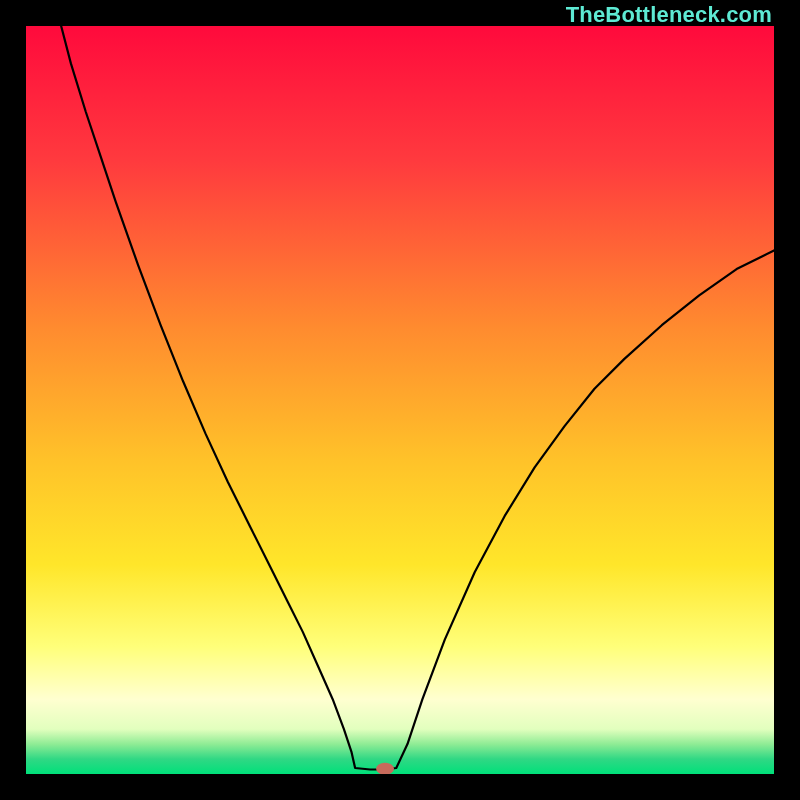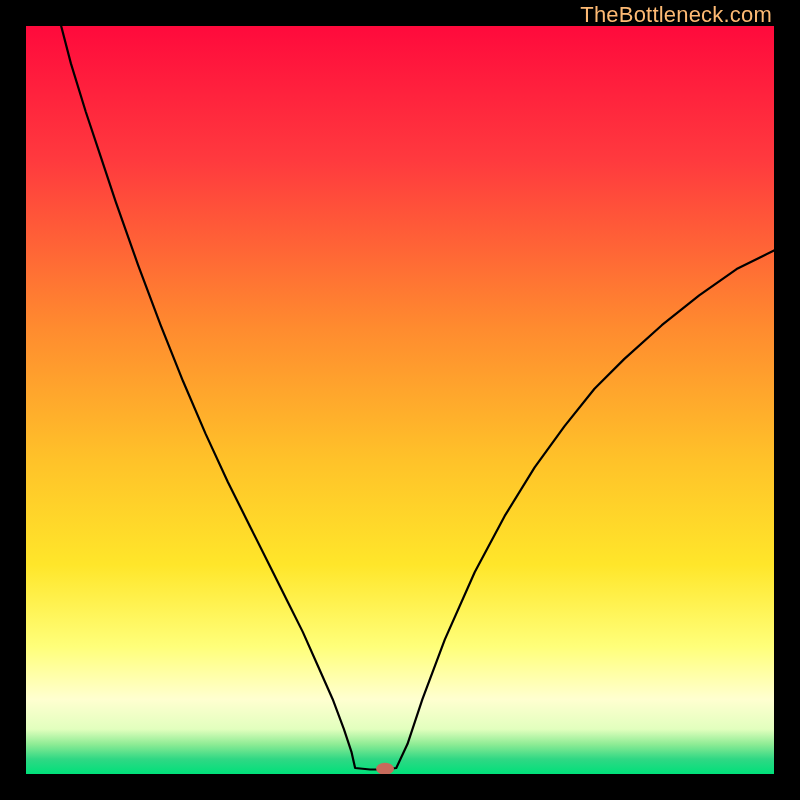--- a/index.html
+++ b/index.html
@@ -24,22 +24,22 @@
     top: 26px;
     width: 748px;
     height: 748px;
   }
   .watermark {
     position: absolute;
     top: 2px;
     right: 28px;
     font-family: Arial, Helvetica, sans-serif;
     font-size: 22px;
-    font-weight: 400;
-    color: #fdba74;
+    font-weight: 700;
+    color: #5eead4;
     letter-spacing: 0.2px;
   }
 </style>
 </head>
 <body>
 
 <div class="frame">
   <svg class="plot" viewBox="0 0 100 100" preserveAspectRatio="none">
     <defs>
       <linearGradient id="bgGrad" x1="0" y1="0" x2="0" y2="1">

